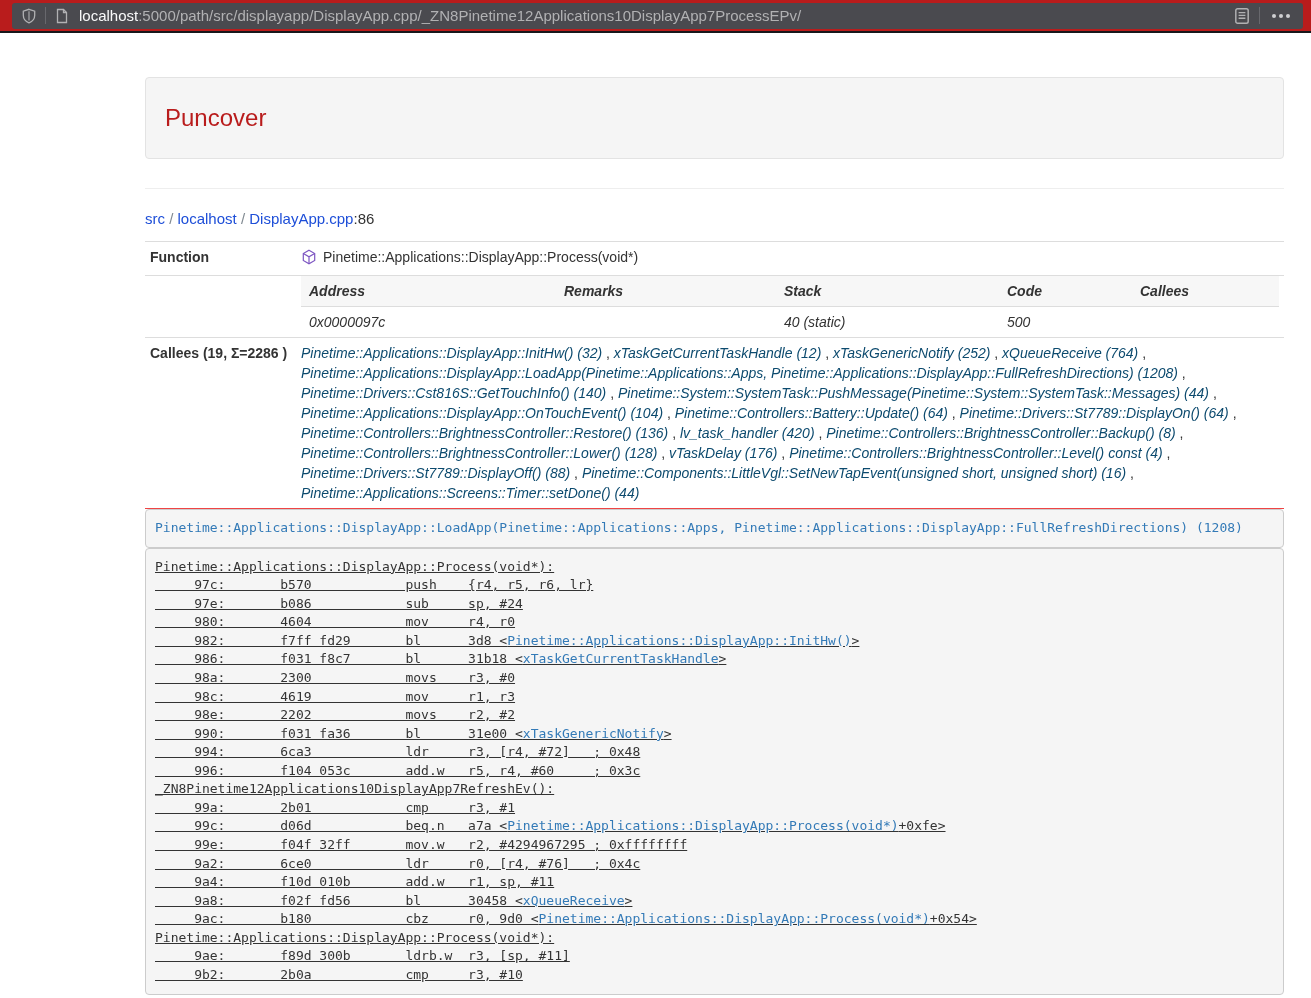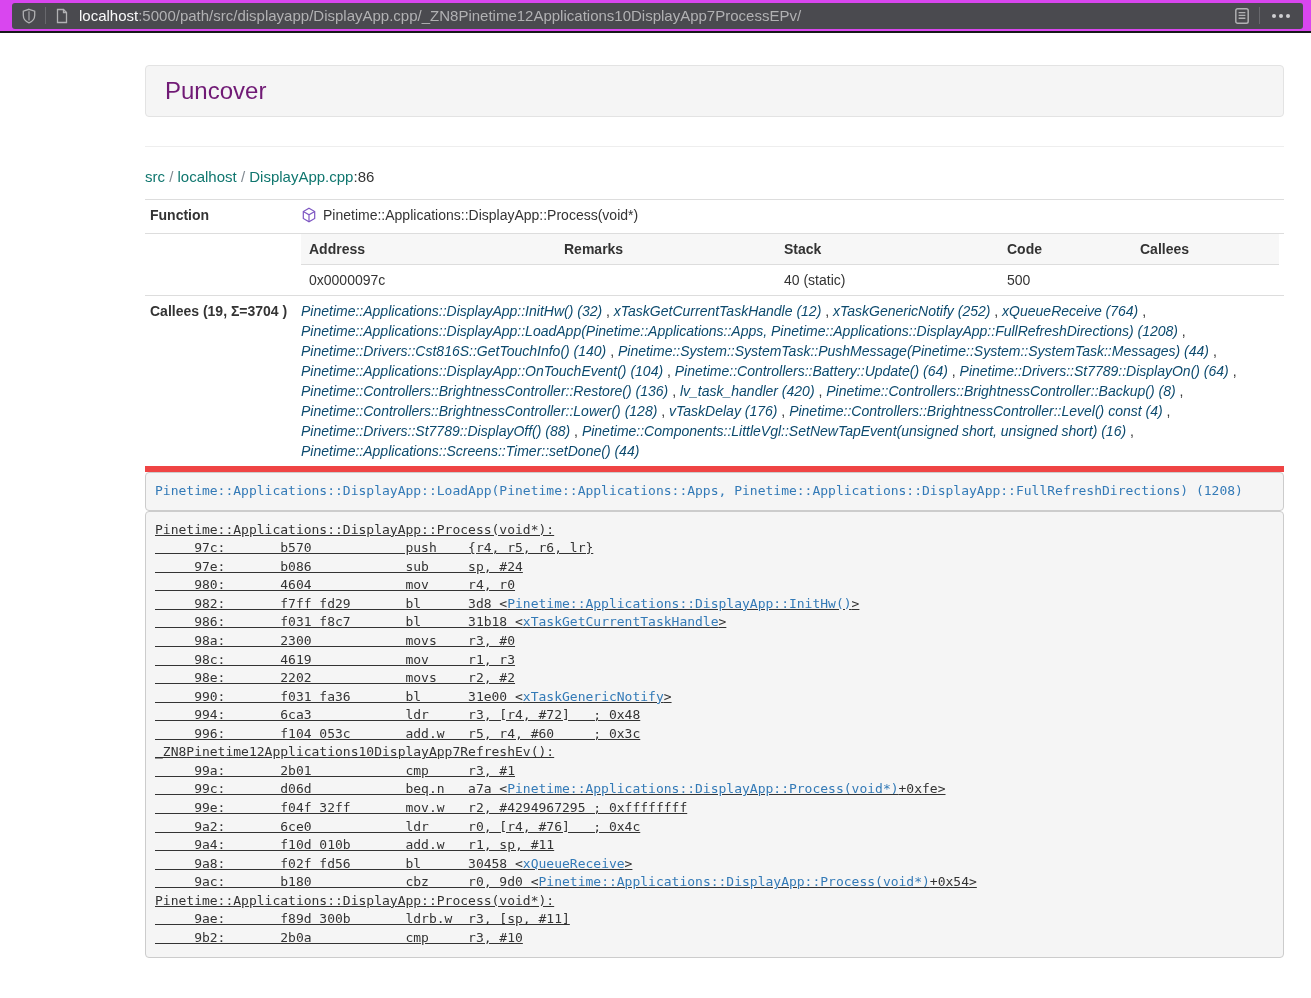--- a/index.html
+++ b/index.html
@@ -6,21 +6,21 @@
   html, body { margin: 0; padding: 0; }
   body {
     width: 1311px; height: 998px; overflow: hidden;
     background: #fff;
     font-family: "Liberation Sans", sans-serif;
     color: #333;
   }
 
   
   .toolbar {
-    height: 33px; background: #d946ef;
+    height: 33px; background: #b91c1c;
     border-bottom: 2px solid #17171b;
     display: flex; align-items: center;
     padding: 0 8px 0 12px;
   }
   .urlbar {
     flex: 1; height: 26px; background: #4a4a4f; border-radius: 3px;
     display: flex; align-items: center; padding: 0 9px;
     font-size: 15px;
   }
   .tb-icon { width: 16px; height: 16px; flex: 0 0 auto; display: block; }
@@ -32,33 +32,33 @@
   }
   .url-host { color: #f9f9fa; }
   .meatballs { display: flex; gap: 3px; padding: 0 4px; }
   .meatballs i { width: 4px; height: 4px; border-radius: 50%; background: #cfcfd1; display: block; }
 
   
   .page { background: #fff; height: 963px; overflow: hidden; }
   .container { margin-left: 145px; width: 1139px; }
 
   .well {
-    margin-top: 32px;
+    margin-top: 44px;
     background: #f5f5f5; border: 1px solid #e3e3e3; border-radius: 4px;
-    padding: 11px 19px;
-    font-size: 24px; color: #701a75;
+    padding: 26px 19px;
+    font-size: 24px; color: #b91c1c;
   }
   hr.rule { border: 0; border-top: 1px solid #eee; margin: 29px 0 21px; }
 
   .breadcrumb { font-size: 15px; color: #333; }
-  .breadcrumb a { color: #0f766e; text-decoration: none; }
+  .breadcrumb a { color: #1d4ed8; text-decoration: none; }
   .bc-sep { color: #818a91; white-space: pre; }
 
   
-  table.sym { width: 100%; border-collapse: collapse; margin-top: 14px; font-size: 14px; border-bottom: 6px solid #ef4444; }
+  table.sym { width: 100%; border-collapse: collapse; margin-top: 14px; font-size: 14px; border-bottom: 1px solid #ef4444; }
   table.sym > tbody > tr > th,
   table.sym > tbody > tr > td {
     border-top: 1px solid #ddd; padding: 5px; vertical-align: top; text-align: left;
     line-height: 20px;
   }
   table.sym > tbody > tr > th { width: 151px; font-weight: bold; color: #333; }
 
   .fn-name { display: inline-flex; align-items: center; gap: 6px; }
   .pkg-icon { width: 16px; height: 16px; display: inline-block; }
 
@@ -131,21 +131,21 @@
               <svg class="pkg-icon" viewBox="0 0 16 16">
                 <path fill="none" stroke="#7d56c2" stroke-width="1.2" d="M8 1.3l5.7 3.2v7L8 14.7l-5.7-3.2v-7z"></path>
                 <path fill="none" stroke="#7d56c2" stroke-width="1.2" d="M2.3 4.5L8 7.7l5.7-3.2M8 7.7v7"></path>
               </svg>
               <span>Pinetime::Applications::DisplayApp::Process(void*)</span>
             </span>
           </td>
         </tr>
         <tr>
           <th></th>
-          <td style="padding:0 5px;">
+          <td style="padding:0 5px;font-style:italic;">
             <table class="inner">
               <colgroup>
                   <col style="width:255px">
                   <col style="width:220px">
                   <col style="width:223px">
                   <col style="width:133px">
                   <col>
                 </colgroup>
               <thead>
                 <tr>
@@ -162,21 +162,21 @@
                   <td></td>
                   <td>40 (static)</td>
                   <td>500</td>
                   <td></td>
                 </tr>
               </tbody>
             </table>
           </td>
         </tr>
         <tr>
-          <th>Callees (19, Σ=3704 )</th>
+          <th>Callees (19, Σ=2286 )</th>
           <td class="callees" id="callees-cell"><a href="#">Pinetime::Applications::DisplayApp::InitHw() (32)</a> , <a href="#">xTaskGetCurrentTaskHandle (12)</a> , <a href="#">xTaskGenericNotify (252)</a> , <a href="#">xQueueReceive (764)</a> , <a href="#">Pinetime::Applications::DisplayApp::LoadApp(Pinetime::Applications::Apps, Pinetime::Applications::DisplayApp::FullRefreshDirections) (1208)</a> , <a href="#">Pinetime::Drivers::Cst816S::GetTouchInfo() (140)</a> , <a href="#">Pinetime::System::SystemTask::PushMessage(Pinetime::System::SystemTask::Messages) (44)</a> , <a href="#">Pinetime::Applications::DisplayApp::OnTouchEvent() (104)</a> , <a href="#">Pinetime::Controllers::Battery::Update() (64)</a> , <a href="#">Pinetime::Drivers::St7789::DisplayOn() (64)</a> , <a href="#">Pinetime::Controllers::BrightnessController::Restore() (136)</a> , <a href="#">lv_task_handler (420)</a> , <a href="#">Pinetime::Controllers::BrightnessController::Backup() (8)</a> , <a href="#">Pinetime::Controllers::BrightnessController::Lower() (128)</a> , <a href="#">vTaskDelay (176)</a> , <a href="#">Pinetime::Controllers::BrightnessController::Level() const (4)</a> , <a href="#">Pinetime::Drivers::St7789::DisplayOff() (88)</a> , <a href="#">Pinetime::Components::LittleVgl::SetNewTapEvent(unsigned short, unsigned short) (16)</a> , <a href="#">Pinetime::Applications::Screens::Timer::setDone() (44)</a></td>
         </tr>
       </tbody>
     </table>
 
     <pre class="codebox snippet"><a href="#">Pinetime::Applications::DisplayApp::LoadApp(Pinetime::Applications::Apps, Pinetime::Applications::DisplayApp::FullRefreshDirections) (1208)</a></pre>
 
     <pre class="codebox disasm" id="disasm">Pinetime::Applications::DisplayApp::Process(void*):
      97c:       b570            push    {r4, r5, r6, lr}
      97e:       b086            sub     sp, #24

